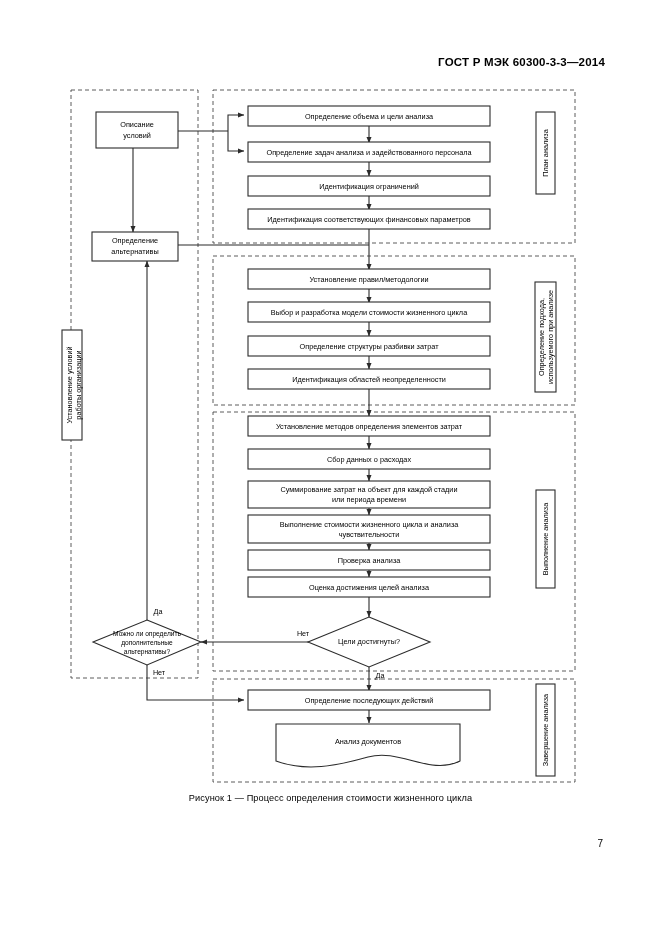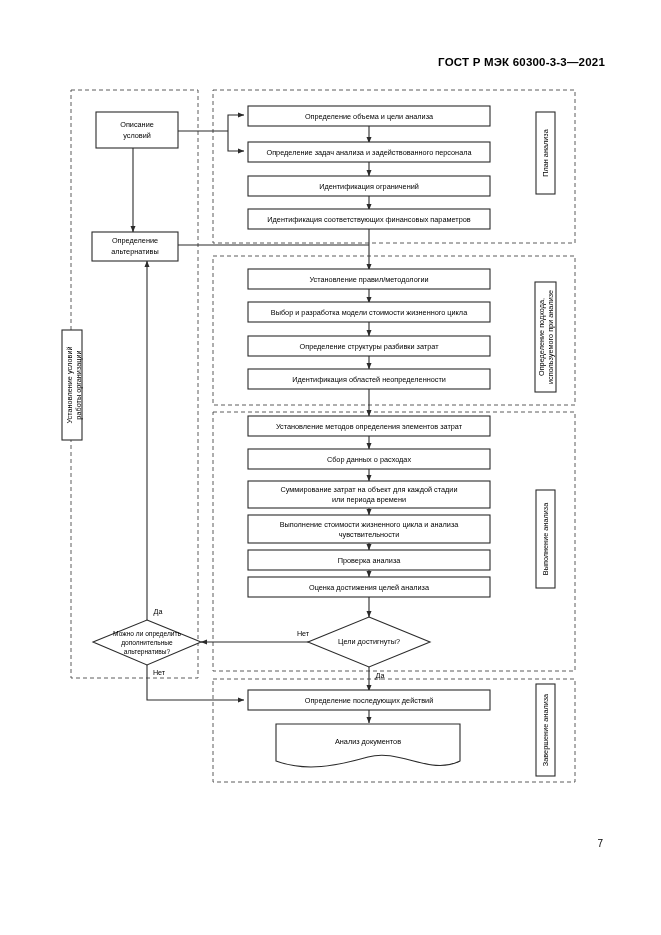--- a/index.html
+++ b/index.html
@@ -108,21 +108,21 @@
     stroke: #2b2b2b;
     stroke-width: 1.1;
     fill: none;
   }
 </style>
 </head>
 <body>
 
 <div class="page">
 
-  <div class="doc-header">ГОСТ Р МЭК 60300-3-3—2021</div>
+  <div class="doc-header">ГОСТ Р МЭК 60300-3-3—2014</div>
 
   <div class="figure-wrap">
     <svg class="flow" viewBox="0 0 661 935">
       <defs>
         <marker id="arr" markerWidth="7" markerHeight="7" refX="6.2" refY="3" orient="auto" markerUnits="userSpaceOnUse">
           <path d="M0,0.4 L6.4,3 L0,5.6 z" fill="#2b2b2b"></path>
         </marker>
       </defs>
 
       <path class="dashgroup" d="M 71,90 L 198,90 L 198,678 L 71,678 Z"></path>
@@ -294,15 +294,16 @@
       <g>
         <path class="docshape" d="M 276,724 L 460,724 L 460,761
                  C 430,776 400,748 368,757
                  C 336,766 306,772 276,761 Z"></path>
         <text class="nodetext" x="368" y="742">Анализ документов</text>
       </g>
 
     </svg>
   </div>
 
+  <div class="caption">Рисунок 1 — Процесс определения стоимости жизненного цикла</div>
   <div class="page-number">7</div>
 
 </div>
 
 </body></html>

